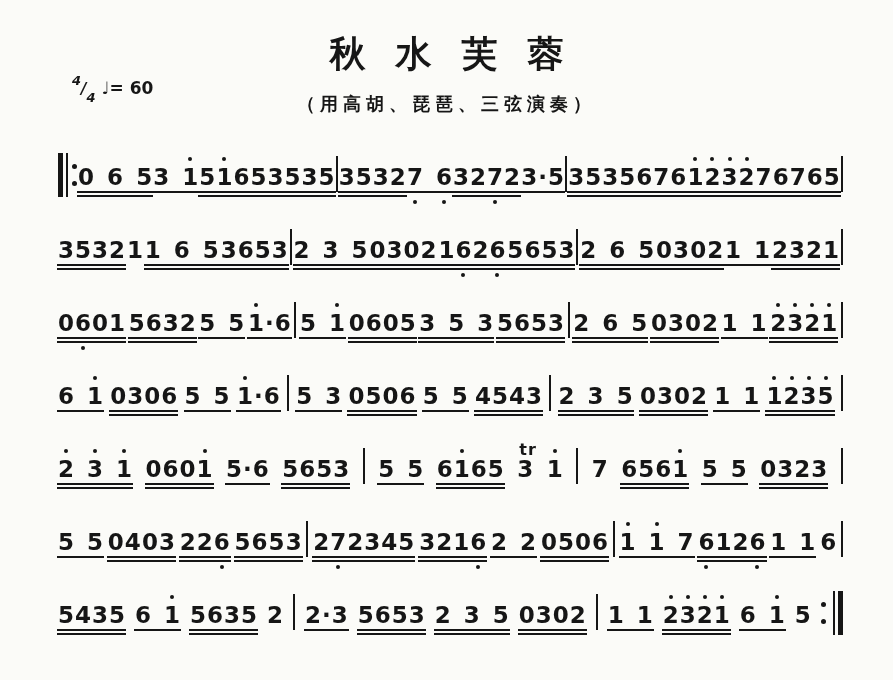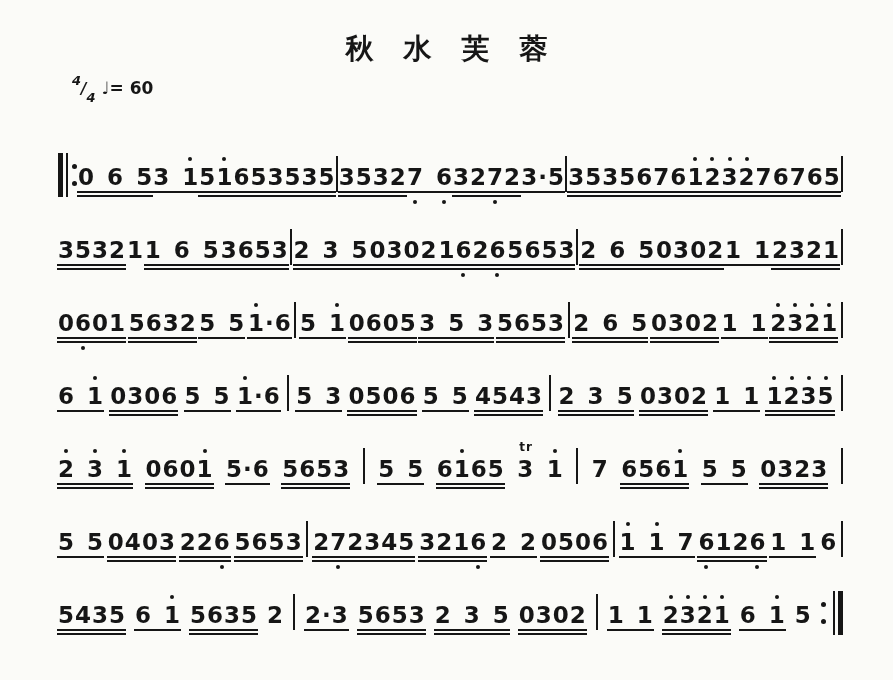--- a/index.html
+++ b/index.html
@@ -11,21 +11,21 @@
     overflow:hidden;
     position:relative;
   }
   .sheet{position:absolute;inset:0;}
 
   
   .title{
     position:absolute;top:30px;left:0;right:0;
     text-align:center;
     font-family:"DejaVu Serif", serif;
-    font-size:28px;font-weight:700;
+    font-size:36px;font-weight:700;
     letter-spacing:30px;
     text-indent:30px;
     white-space:nowrap;
   }
   .tempo{
     position:absolute;top:76px;left:72px;
     font-weight:700;font-size:17px;
     white-space:nowrap;
   }
   .tempo .ts{font-style:italic;font-size:15px;}
@@ -67,21 +67,21 @@
   .hi{top:-7px;}
   .lo{bottom:-14px;}
   .ul{
     position:absolute;left:-1px;right:-1px;height:2px;
     background:#161616;
   }
   .ul0{bottom:-3px;}
   .ul1{bottom:-7px;}
   .tr{
     position:absolute;top:-16px;left:2px;
-    font-size:12px;font-weight:700;letter-spacing:1px;
+    font-size:16px;font-weight:700;letter-spacing:1px;
   }
   .bar{
     width:2px;height:36px;background:#161616;
     margin-top:-6px;
   }
   .rep{display:flex;align-items:center;height:44px;margin-top:-4px;}
   .rep i{display:block;}
   .rep .thick{width:5px;height:44px;background:#161616;}
   .rep .thin{width:2px;height:44px;background:#161616;margin:0 3px;}
   .rep .dots{display:flex;flex-direction:column;justify-content:center;gap:12px;height:44px;}
@@ -92,20 +92,21 @@
 </style>
 </head>
 <body>
 
 <div class="sheet">
   <div class="title">秋水芙蓉</div>
   <div class="tempo">
     <span class="ts"><sup>4</sup>/<sub>4</sub></span>
     <span>♩= 60</span>
   </div>
+  <div class="subtitle">（用高胡、琵琶、三弦演奏）</div>
   <div class="score">
       <div class="line">
         <div class="rep rs">
           <i class="thick"></i>
           <i class="thin"></i>
           <i class="dots">
             <b></b>
             <b></b>
           </i>
         </div>

